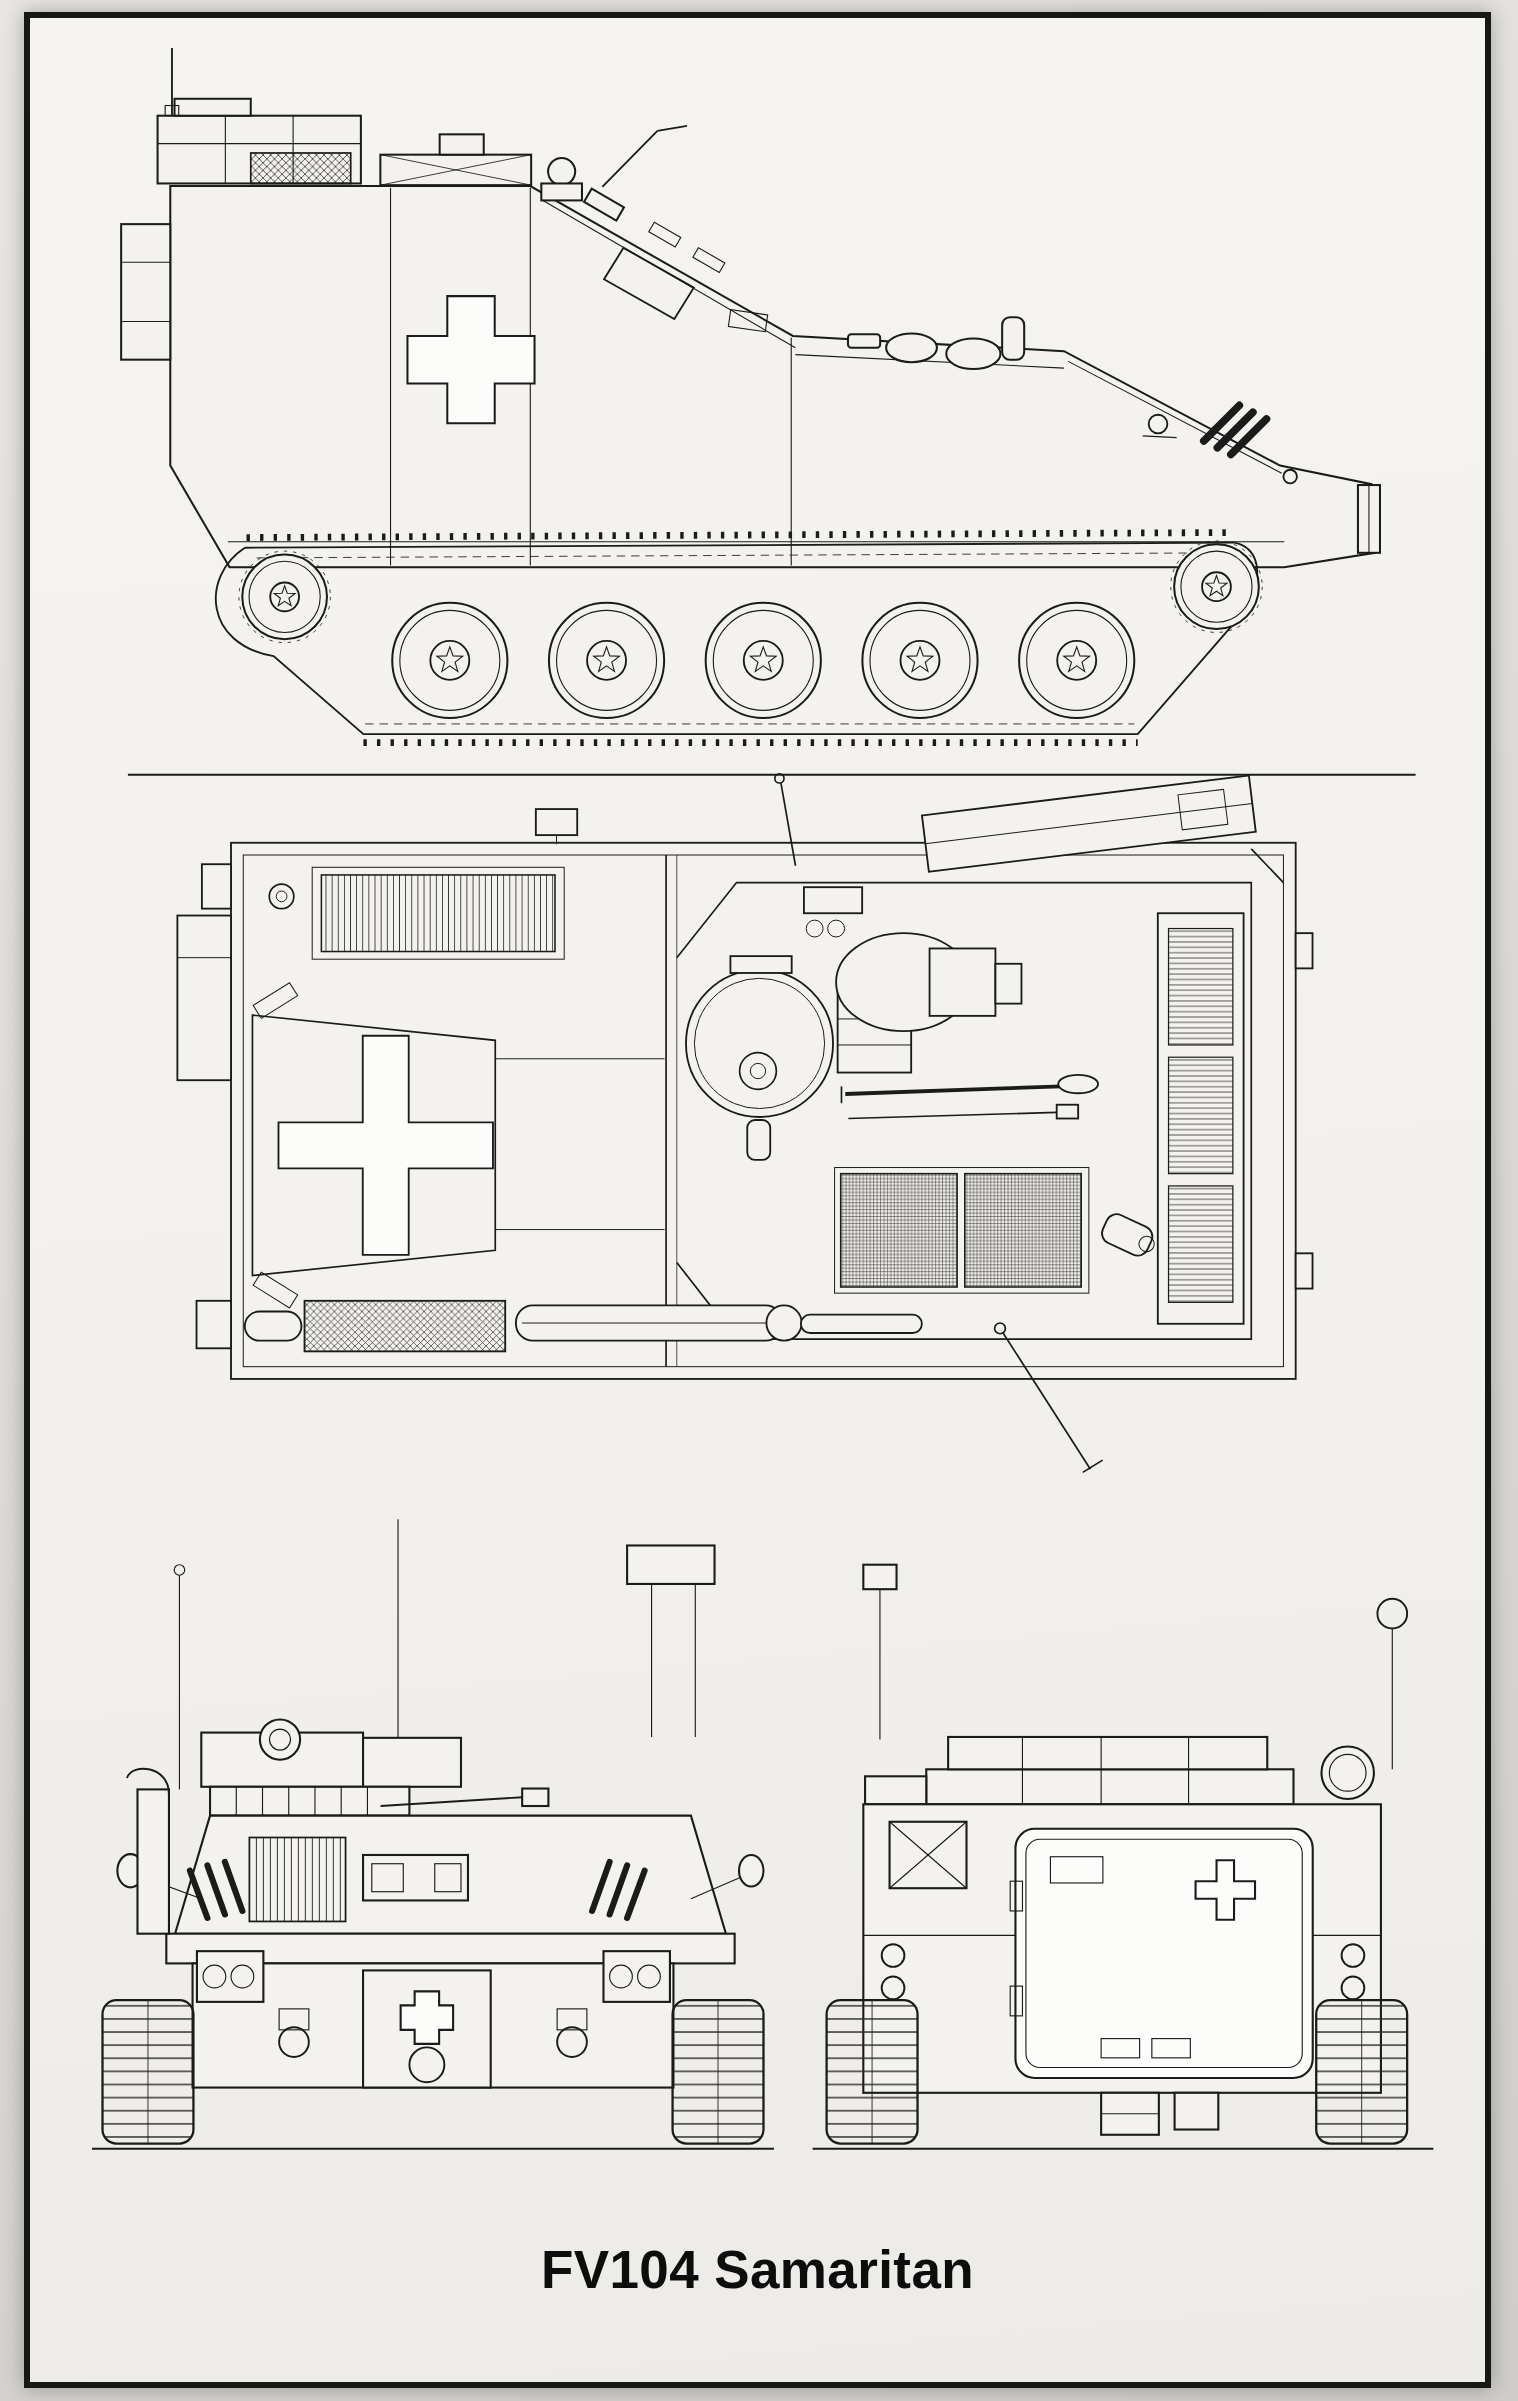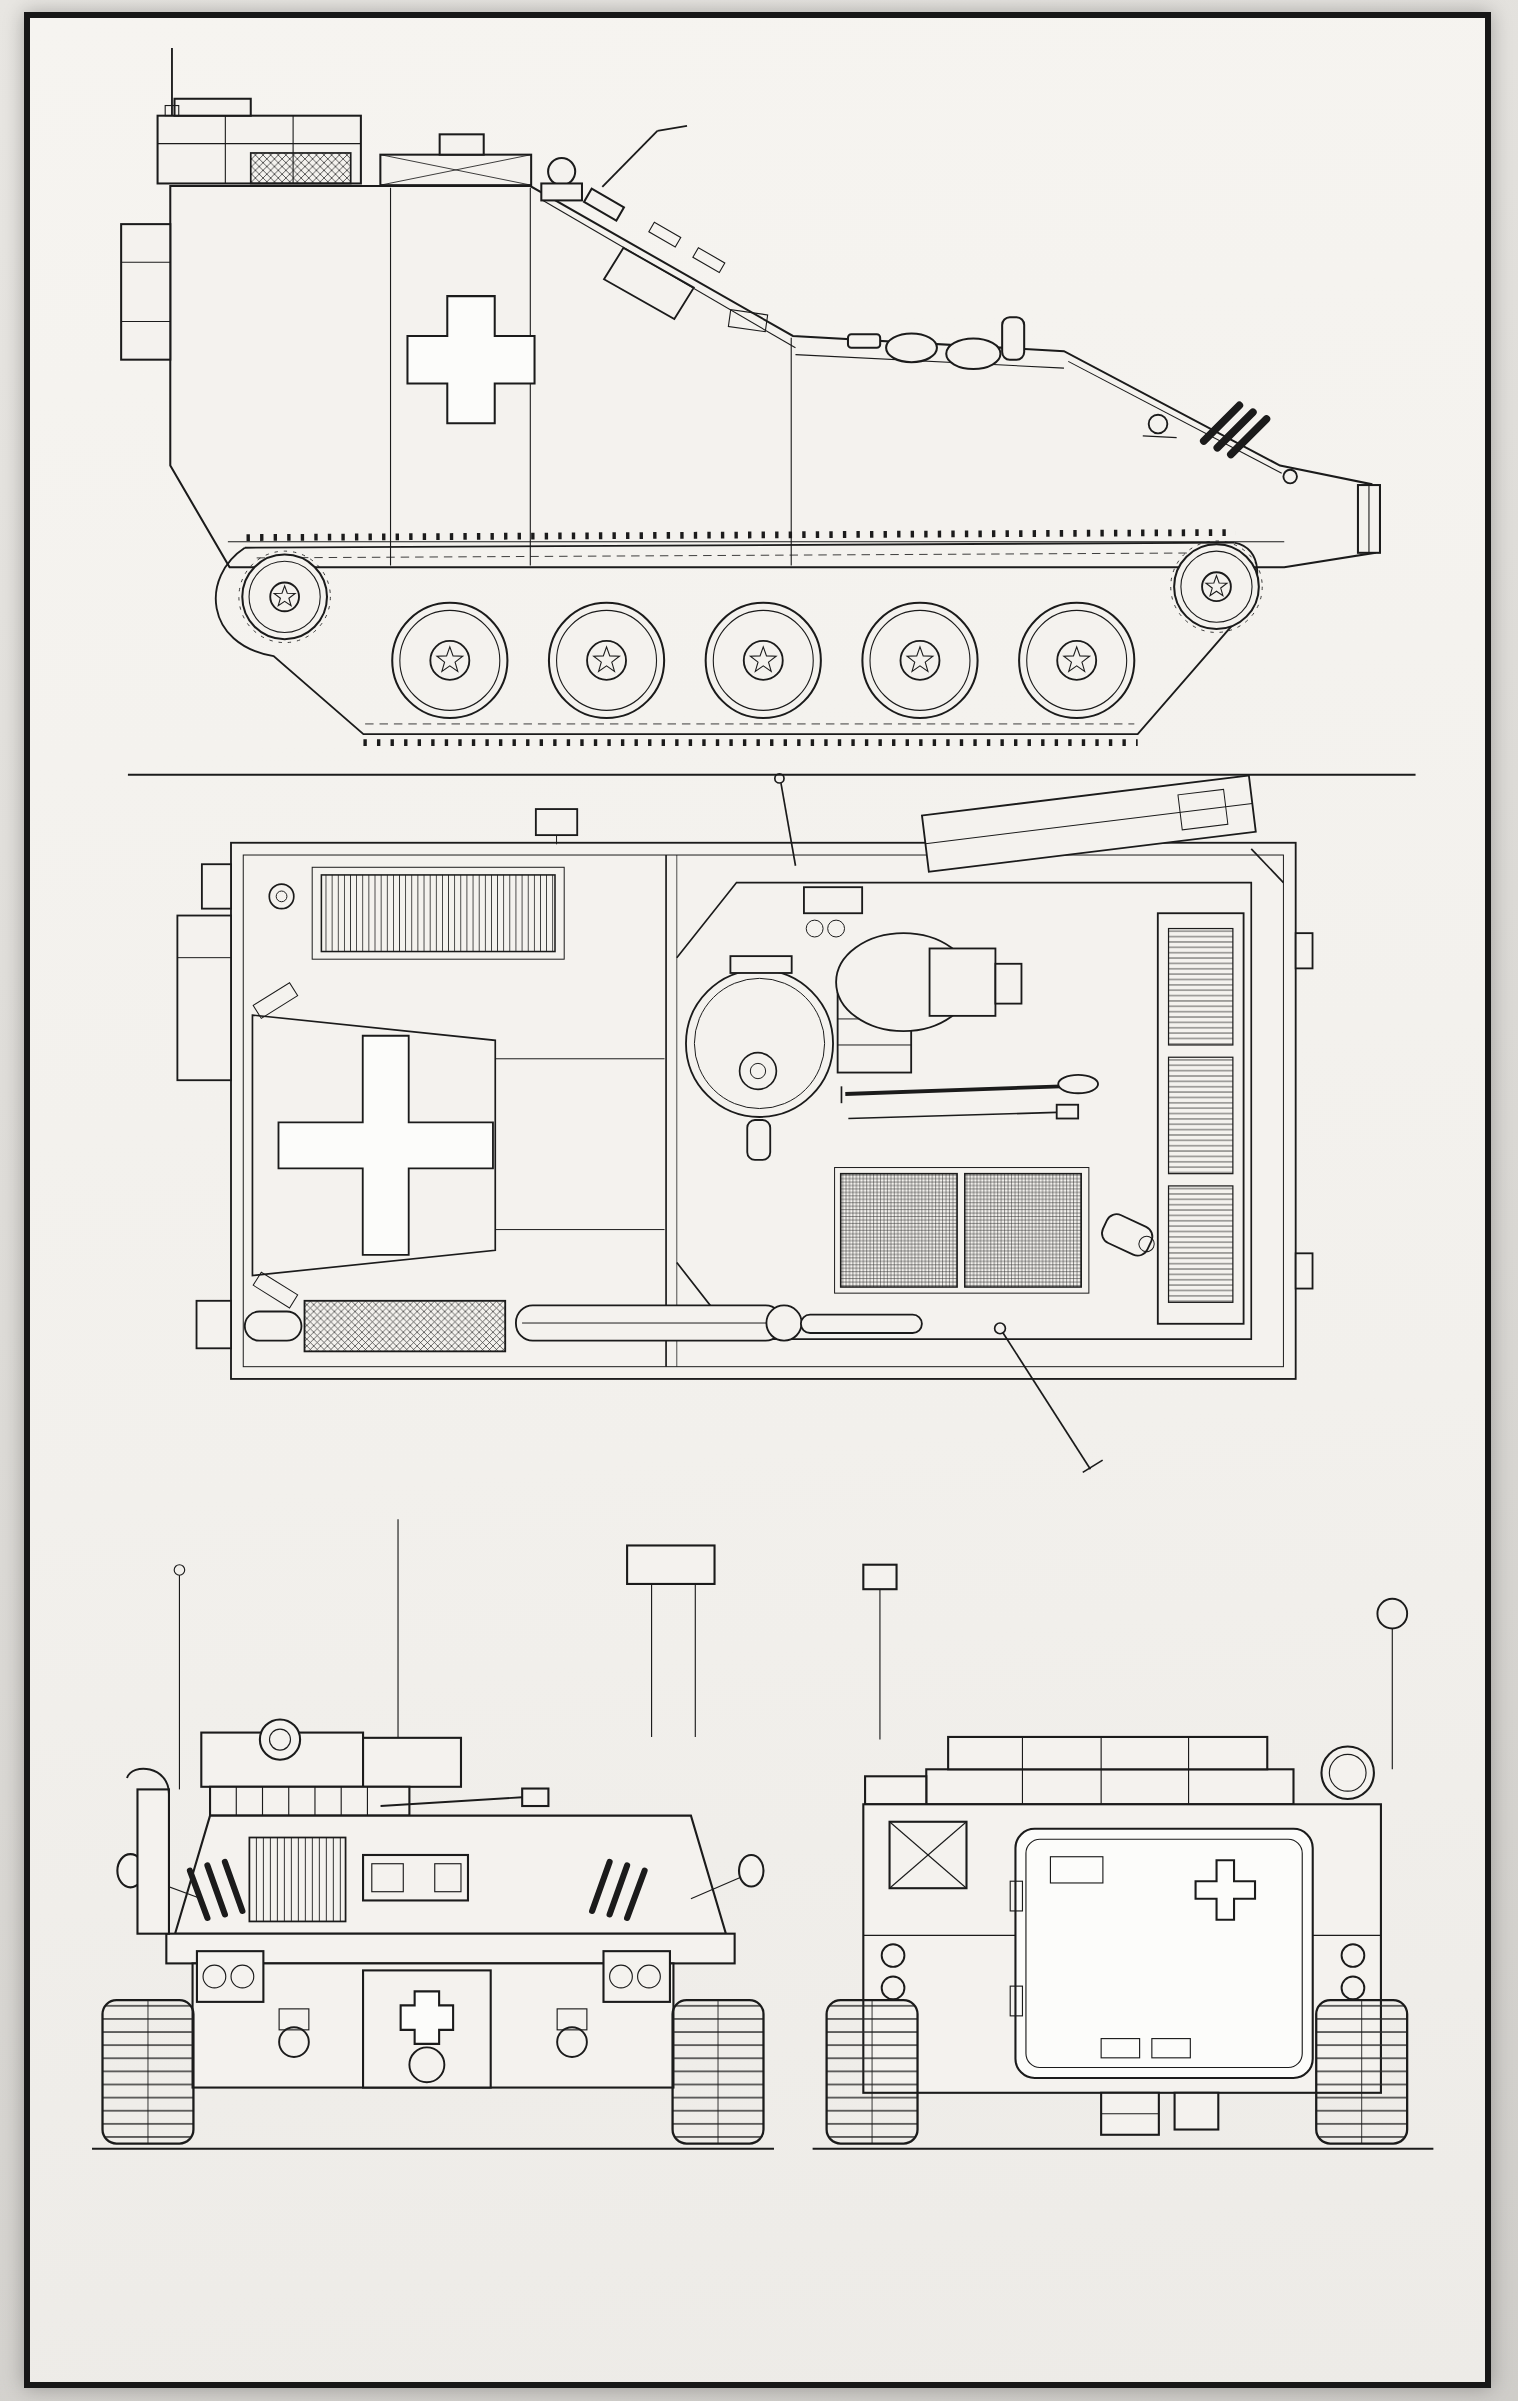--- a/index.html
+++ b/index.html
@@ -401,15 +401,16 @@
       </g>
 
       <g>
         <rect x="16" y="556" width="104" height="164" rx="16" fill="url(#rgR)" stroke="#1b1b1b" stroke-width="2.6"></rect>
         <line class="thin" x1="68" y1="556" x2="68" y2="720"></line>
         <rect x="576" y="556" width="104" height="164" rx="16" fill="url(#rgR)" stroke="#1b1b1b" stroke-width="2.6"></rect>
         <line class="thin" x1="628" y1="556" x2="628" y2="720"></line>
       </g>
     </svg>
 
+    <div class="caption">FV104 Samaritan</div>
   </div>
 </div>
 
 
 </body></html>

